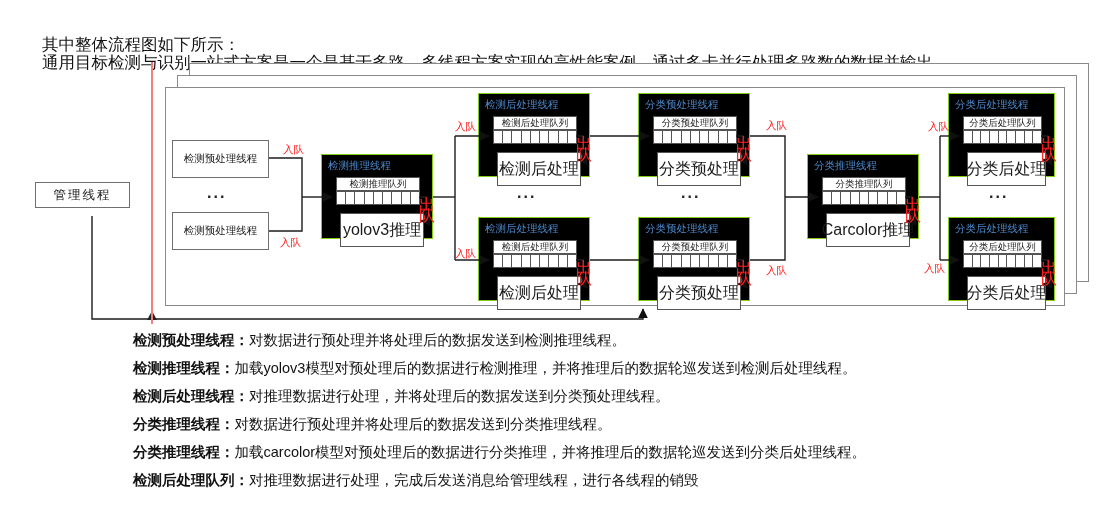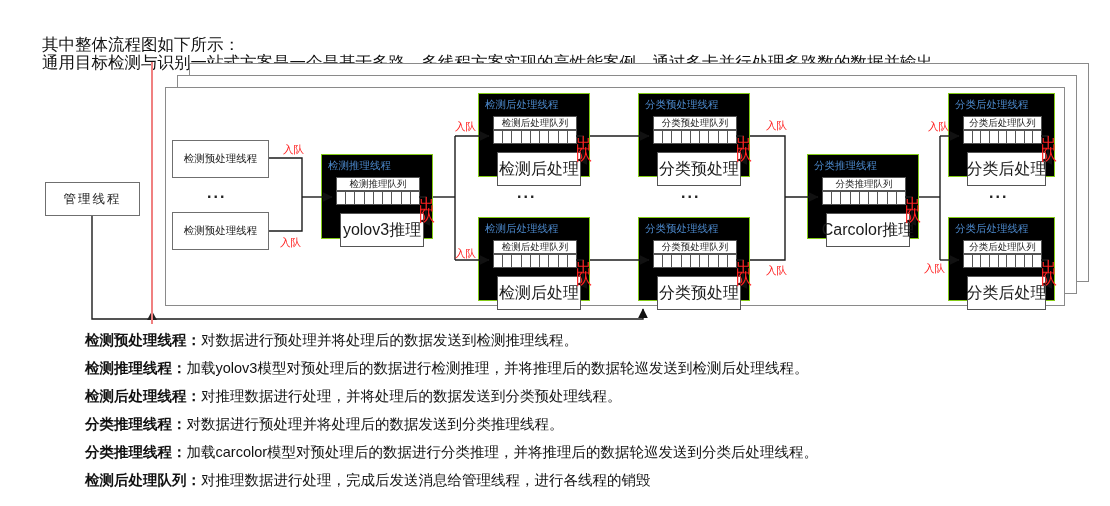--- a/index.html
+++ b/index.html
@@ -31,34 +31,34 @@
   .tc.narrow .tc-queue-label,.tc.narrow .tc-cells,.tc.narrow .tc-proc{width:79px;}
   .tc .tc-dequeue{position:absolute;top:44px;width:11px;font-size:16px;line-height:11px;color:#ff2020;
     word-break:break-all;text-align:right;z-index:5;}
   
   .enq{position:absolute;font-size:10.5px;color:#ff2020;white-space:nowrap;z-index:6;}
   .dots{position:absolute;font-size:16px;font-weight:bold;letter-spacing:2px;color:#222;}
   
   #wires{position:absolute;left:0;top:0;pointer-events:none;z-index:4;}
   
   #desc-list{position:absolute;left:85px;top:331px;}
-  .desc-row{height:28px;font-size:14.5px;white-space:nowrap;color:#111;}
+  .desc-row{height:28px;font-size:14.5px;white-space:nowrap;color:#111;margin-left:48px;}
   .desc-row b{font-weight:bold;}
 </style>
 </head>
 <body>
 
 <div class="intro-line" style="top:8px;margin-top:44px;">通用目标检测与识别一站式方案是一个是基于多路、多线程方案实现的高性能案例，通过多卡并行处理多路数的数据并输出。</div>
 <div class="intro-line" style="top:34px;">其中整体流程图如下所示：</div>
 
 <div class="layer" style="left:189px;top:63px;"></div>
 <div class="layer" style="left:177px;top:75px;"></div>
 <div class="layer" style="left:165px;top:87px;"></div>
 
-<div class="simplebox manager" style="left:45px;top:182px;width:95px;height:34px;">管理线程</div>
+<div class="simplebox manager" style="left:35px;top:182px;width:95px;height:26px;">管理线程</div>
 <div class="simplebox prebox" style="left:172px;top:140px;width:97px;height:38px;">检测预处理线程</div>
 <div class="simplebox prebox" style="left:172px;top:212px;width:97px;height:38px;">检测预处理线程</div>
 
 <div class="tc" style="left:321px;top:154px;width:112px;height:85px;">
     <div class="tc-title">检测推理线程</div>
     <div class="tc-queue-label">检测推理队列</div>
     <div class="tc-cells">
       <div class="cell"></div>
       <div class="cell"></div>
       <div class="cell"></div>

